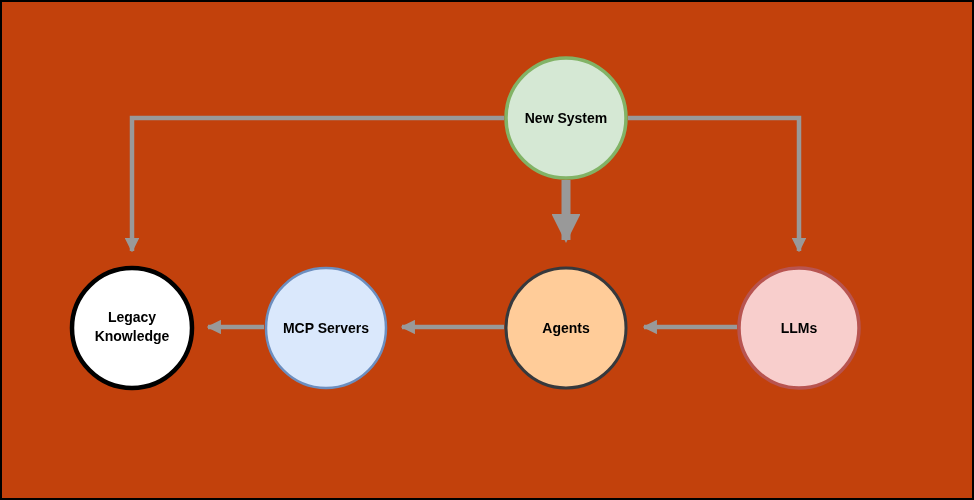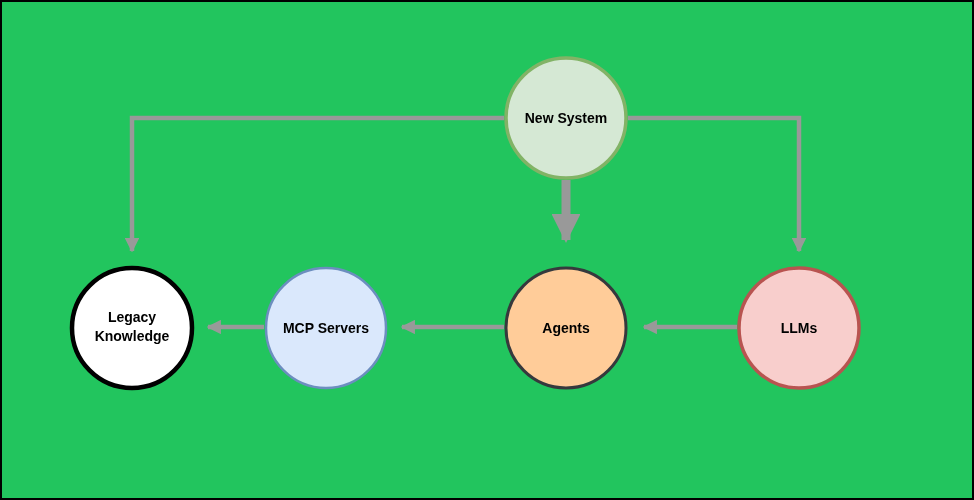--- a/index.html
+++ b/index.html
@@ -6,21 +6,21 @@
     margin: 0;
     padding: 0;
     background: #ffffff;
     font-family: "Liberation Sans", sans-serif;
   }
   .canvas-frame {
     position: relative;
     width: 970px;
     height: 496px;
     border: 2px solid #000000;
-    background: #22c55e;
+    background: #c2410c;
     overflow: hidden;
   }
   svg { display: block; }
   .node-label {
     font-family: "Liberation Sans", "DejaVu Sans", sans-serif;
     font-size: 14px;
     font-weight: 700;
     fill: #000000;
   }
   .edge {

